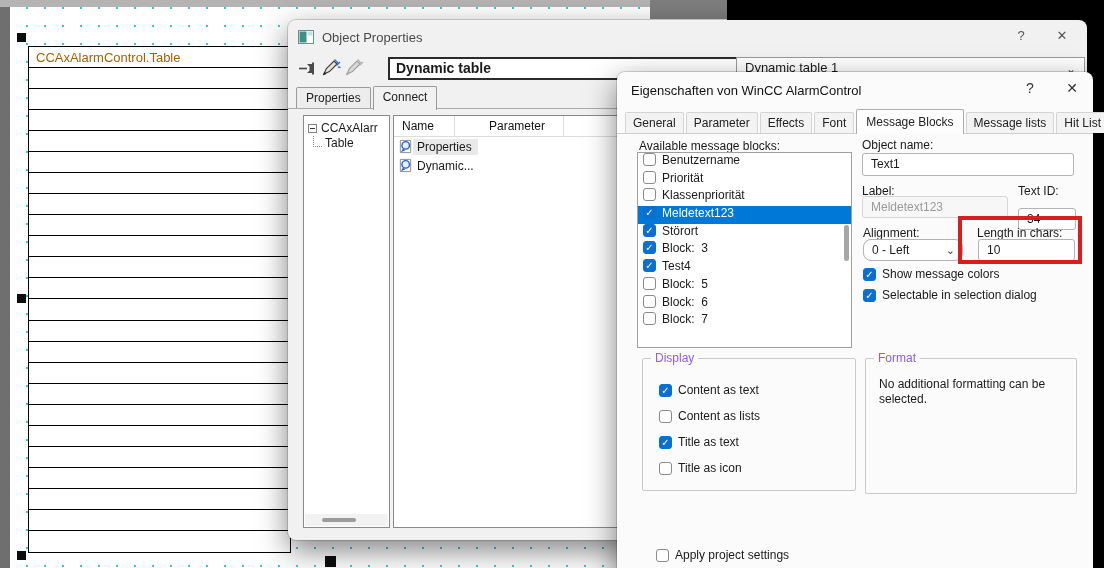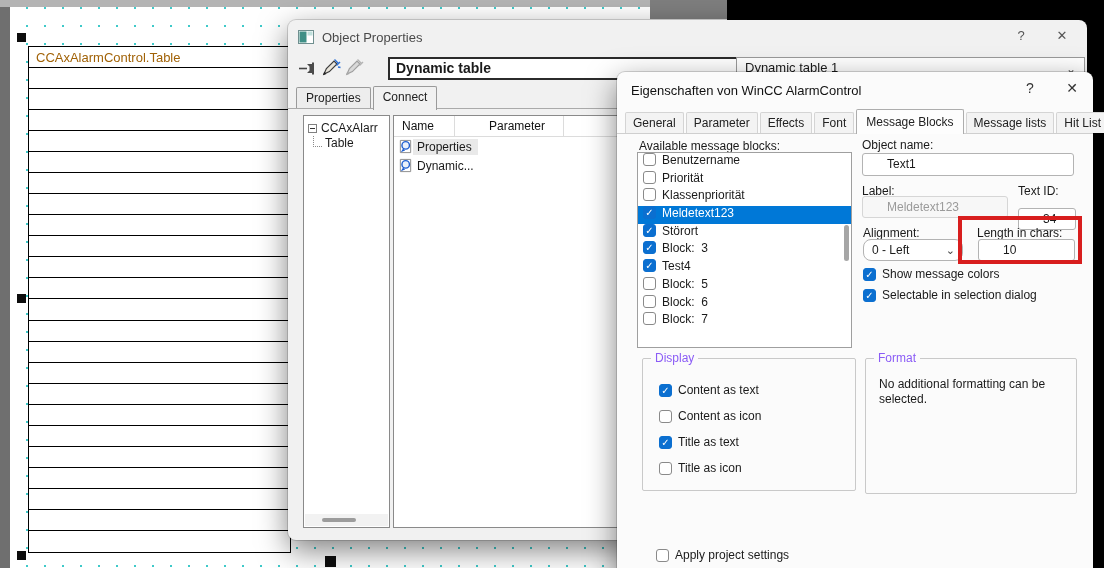--- a/index.html
+++ b/index.html
@@ -74,21 +74,21 @@
   #ac .title { font-size:13px; color:#111; }
   #ac .cap-btn { color:#333; }
   #ac .tabstrip { position:absolute; left:8px; top:40px; height:21px; display:flex; align-items:flex-end; }
   #ac .tabline { position:absolute; left:0; top:61px; width:100%; height:1px; background:#cfcfcf; }
   .ac-tab { border:1px solid #d4d4d4; border-bottom:none; background:#f3f3f3; padding:3px 7px; font-size:12px;
       color:#222; margin-right:2px; border-radius:2px 2px 0 0; white-space:nowrap; }
   .ac-tab.active { background:#fdfdfd; border-color:#adadad; padding:5px 9px 5px 9px; margin-bottom:-1px; z-index:2; position:relative; }
 
   .field-label { position:absolute; font-size:12px; color:#1a1a1a; white-space:nowrap; }
   .tbox { position:absolute; background:#fff; border:1px solid #b3b3b3; border-radius:3px;
-          font-size:12px; padding-left:24px; line-height:20px; white-space:nowrap; overflow:hidden; }
+          font-size:12px; padding-left:8px; line-height:20px; white-space:nowrap; overflow:hidden; }
   .tbox.disabled { color:#9a9a9a; background:#f7f7f7; border-color:#d6d6d6; }
   .sel { position:absolute; background:#fff; border:1px solid #b3b3b3; border-radius:8px;
          font-size:12px; padding-left:8px; line-height:20px; }
   .sel .chev { position:absolute; right:7px; top:0; color:#444; font-size:11px; }
 
   #ac .mb-label-hdr { position:absolute; left:22px; top:67px; }
   #mb-list { position:absolute; left:20px; top:80px; width:215px; height:196px; background:#fff;
       border:1px solid #9f9f9f; overflow:hidden; }
   .mb-row { display:flex; align-items:flex-start; height:17.7px; padding-left:5px; white-space:pre; font-size:12px; }
   .mb-row.selected { background:#0078d7; color:#fff; }
@@ -301,21 +301,21 @@
 
   <div class="groupbox" style="left:25px; top:286px; width:214px; height:133px;">
     <span class="gb-title">Display</span>
     <div class="gb-items" id="display-items">
         <div class="gb-row">
           <span class="cb checked">✓</span>
           <span>Content as text</span>
         </div>
         <div class="gb-row">
           <span class="cb"></span>
-          <span>Content as icon</span>
+          <span>Content as lists</span>
         </div>
         <div class="gb-row">
           <span class="cb checked">✓</span>
           <span>Title as text</span>
         </div>
         <div class="gb-row">
           <span class="cb"></span>
           <span>Title as icon</span>
         </div>
       </div>

